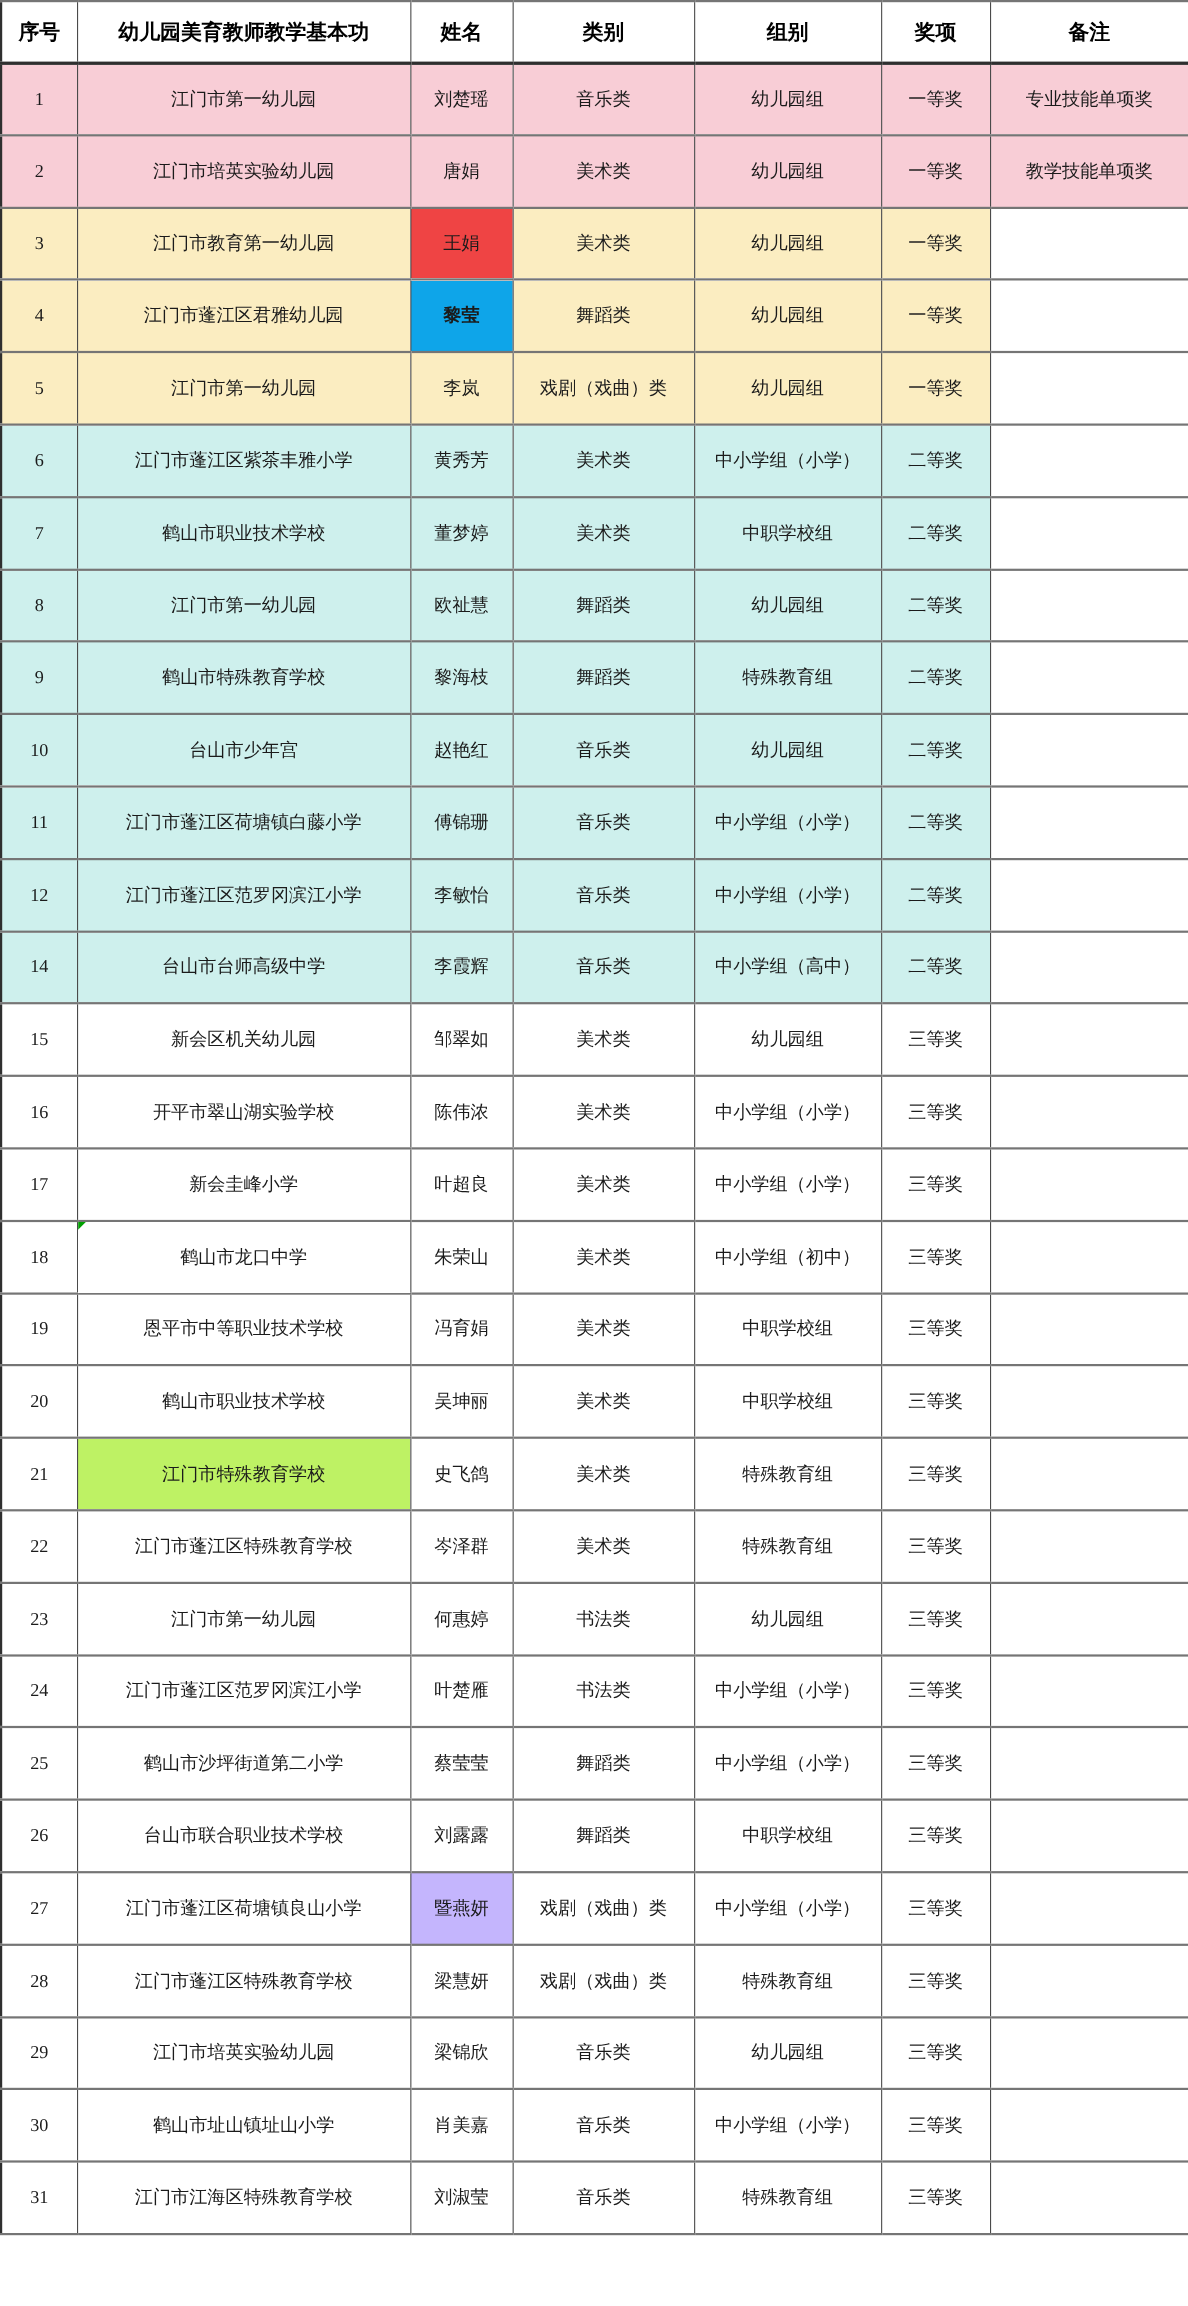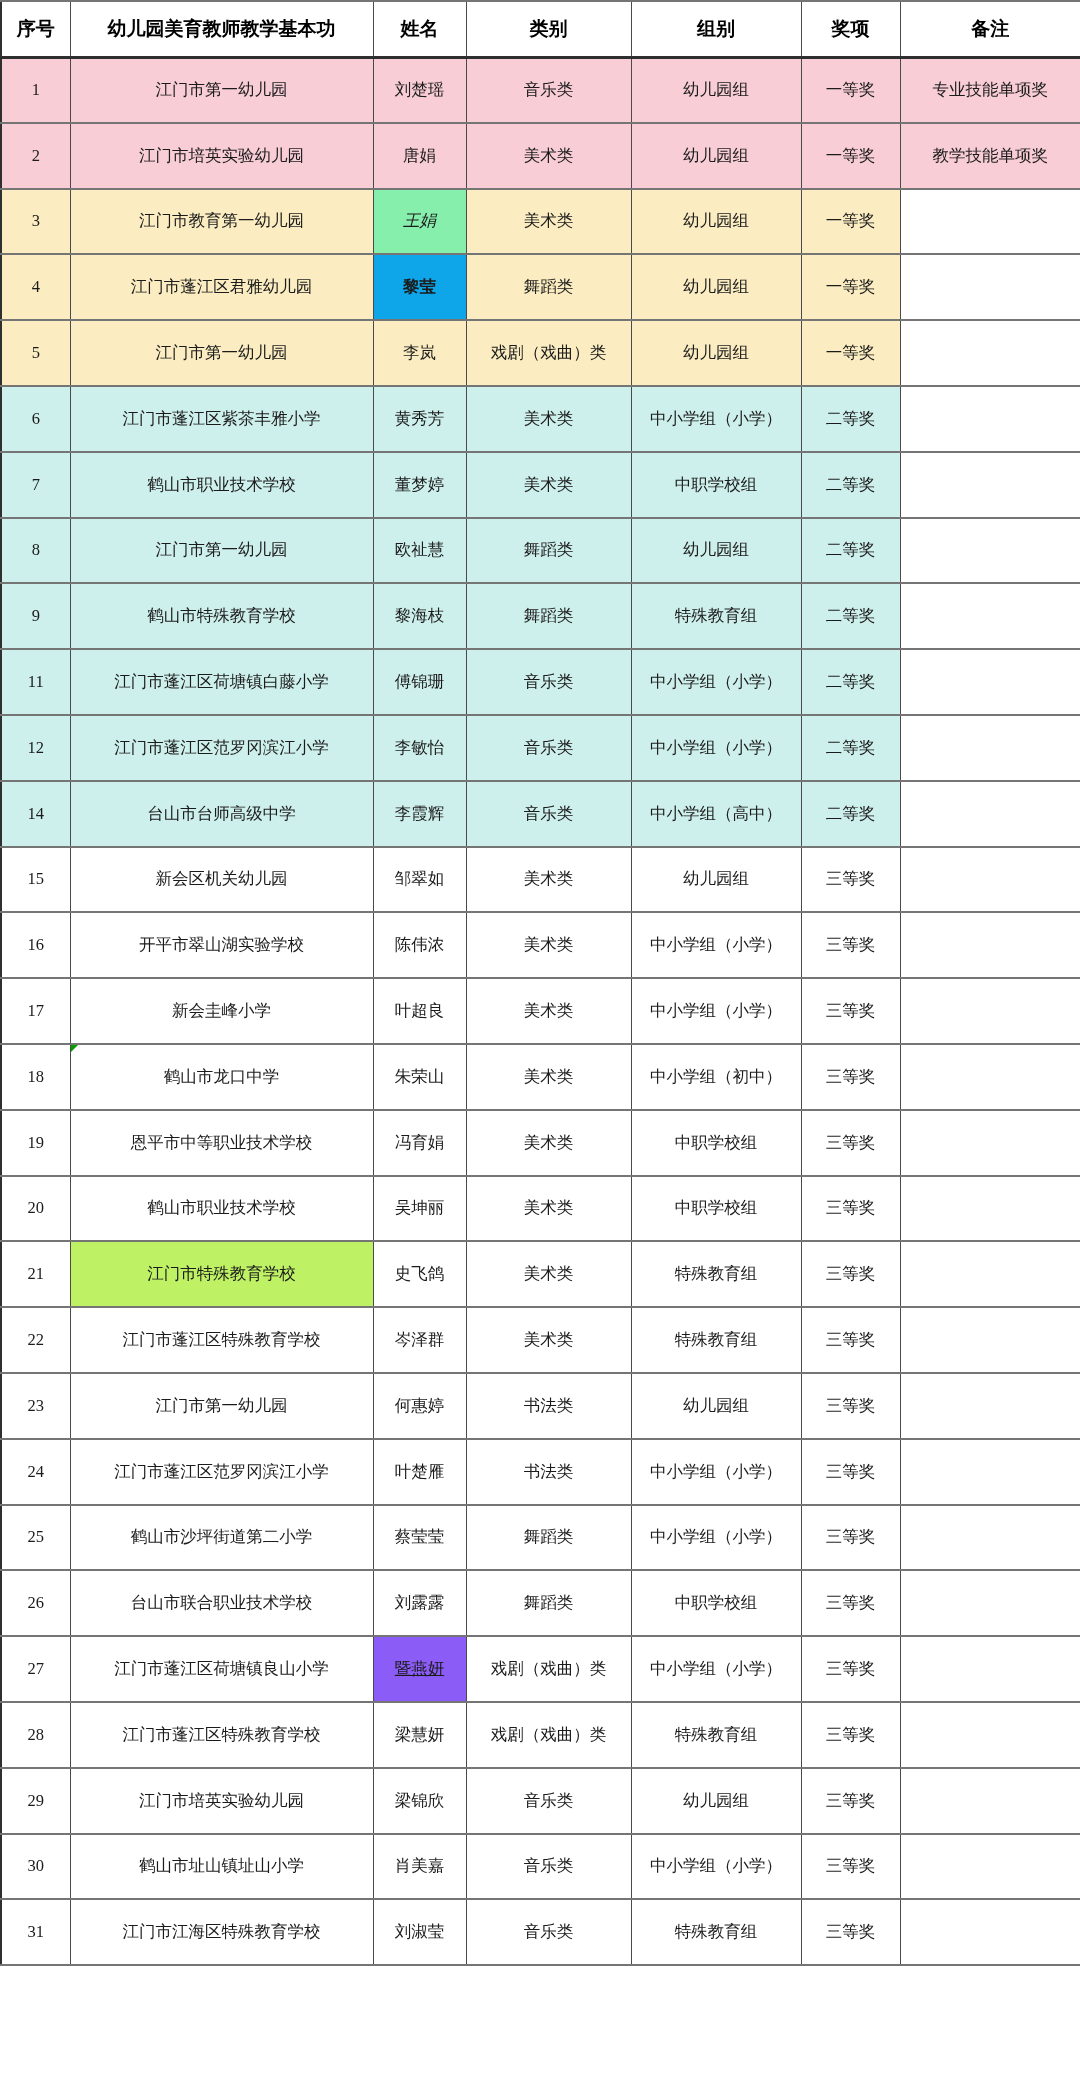--- a/index.html
+++ b/index.html
@@ -105,21 +105,21 @@
           <td style="background: rgb(248, 205, 214);">江门市培英实验幼儿园</td>
           <td style="background: rgb(248, 205, 214);">唐娟</td>
           <td style="background: rgb(248, 205, 214);">美术类</td>
           <td style="background: rgb(248, 205, 214);">幼儿园组</td>
           <td style="background: rgb(248, 205, 214);">一等奖</td>
           <td style="background: rgb(248, 205, 214);">教学技能单项奖</td>
         </tr>
         <tr>
           <td style="background: rgb(251, 237, 193);">3</td>
           <td style="background: rgb(251, 237, 193);">江门市教育第一幼儿园</td>
-          <td style="background: #86efac; font-style: italic;">王娟</td>
+          <td style="background: #ef4444;">王娟</td>
           <td style="background: rgb(251, 237, 193);">美术类</td>
           <td style="background: rgb(251, 237, 193);">幼儿园组</td>
           <td style="background: rgb(251, 237, 193);">一等奖</td>
           <td style="background: rgb(255, 255, 255);"></td>
         </tr>
         <tr>
           <td style="background: rgb(251, 237, 193);">4</td>
           <td style="background: rgb(251, 237, 193);">江门市蓬江区君雅幼儿园</td>
           <td style="background: #0ea5e9; font-weight: bold;">黎莹</td>
           <td style="background: rgb(251, 237, 193);">舞蹈类</td>
@@ -166,20 +166,29 @@
         <tr>
           <td style="background: rgb(206, 240, 237);">9</td>
           <td style="background: rgb(206, 240, 237);">鹤山市特殊教育学校</td>
           <td style="background: rgb(206, 240, 237);">黎海枝</td>
           <td style="background: rgb(206, 240, 237);">舞蹈类</td>
           <td style="background: rgb(206, 240, 237);">特殊教育组</td>
           <td style="background: rgb(206, 240, 237);">二等奖</td>
           <td style="background: rgb(255, 255, 255);"></td>
         </tr>
         <tr>
+          <td style="background: rgb(206, 240, 237);">10</td>
+          <td style="background: rgb(206, 240, 237);">台山市少年宫</td>
+          <td style="background: rgb(206, 240, 237);">赵艳红</td>
+          <td style="background: rgb(206, 240, 237);">音乐类</td>
+          <td style="background: rgb(206, 240, 237);">幼儿园组</td>
+          <td style="background: rgb(206, 240, 237);">二等奖</td>
+          <td style="background: rgb(255, 255, 255);"></td>
+        </tr>
+        <tr>
           <td style="background: rgb(206, 240, 237);">11</td>
           <td style="background: rgb(206, 240, 237);">江门市蓬江区荷塘镇白藤小学</td>
           <td style="background: rgb(206, 240, 237);">傅锦珊</td>
           <td style="background: rgb(206, 240, 237);">音乐类</td>
           <td style="background: rgb(206, 240, 237);">中小学组（小学）</td>
           <td style="background: rgb(206, 240, 237);">二等奖</td>
           <td style="background: rgb(255, 255, 255);"></td>
         </tr>
         <tr>
           <td style="background: rgb(206, 240, 237);">12</td>
@@ -303,21 +312,21 @@
           <td style="background: rgb(255, 255, 255);">台山市联合职业技术学校</td>
           <td style="background: rgb(255, 255, 255);">刘露露</td>
           <td style="background: rgb(255, 255, 255);">舞蹈类</td>
           <td style="background: rgb(255, 255, 255);">中职学校组</td>
           <td style="background: rgb(255, 255, 255);">三等奖</td>
           <td style="background: rgb(255, 255, 255);"></td>
         </tr>
         <tr>
           <td style="background: rgb(255, 255, 255);">27</td>
           <td style="background: rgb(255, 255, 255);">江门市蓬江区荷塘镇良山小学</td>
-          <td style="background: #8b5cf6; text-decoration: underline;">暨燕妍</td>
+          <td style="background: #c4b5fd;">暨燕妍</td>
           <td style="background: rgb(255, 255, 255);">戏剧（戏曲）类</td>
           <td style="background: rgb(255, 255, 255);">中小学组（小学）</td>
           <td style="background: rgb(255, 255, 255);">三等奖</td>
           <td style="background: rgb(255, 255, 255);"></td>
         </tr>
         <tr>
           <td style="background: rgb(255, 255, 255); text-align: center;">28</td>
           <td style="background: rgb(255, 255, 255);">江门市蓬江区特殊教育学校</td>
           <td style="background: rgb(255, 255, 255);">梁慧妍</td>
           <td style="background: rgb(255, 255, 255);">戏剧（戏曲）类</td>

